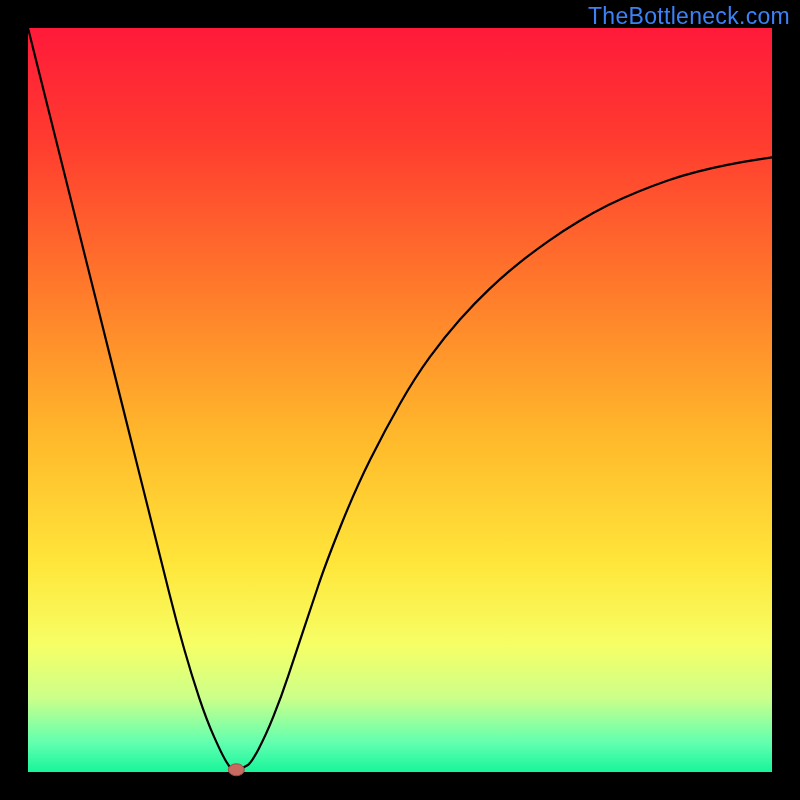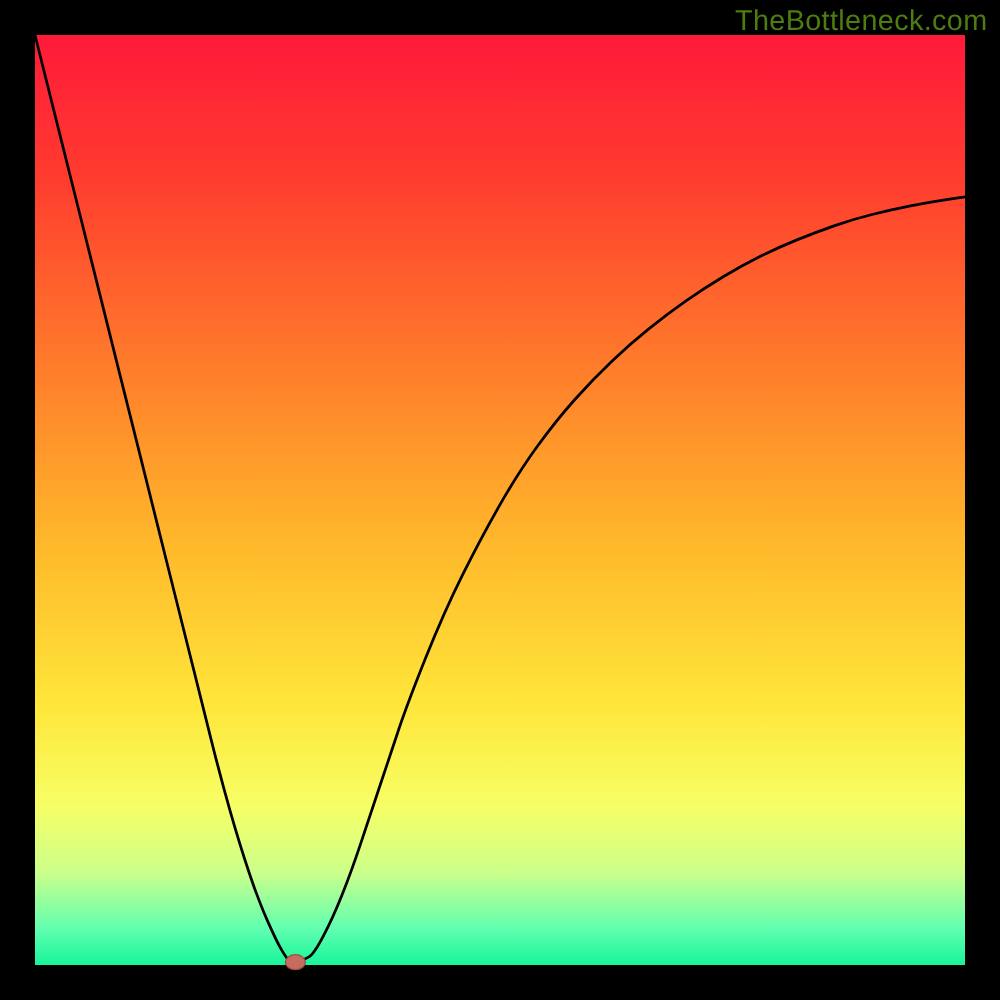--- a/index.html
+++ b/index.html
@@ -14,21 +14,21 @@
   .frame {
     position: relative;
     width: 800px;
     height: 800px;
     background: #000;
   }
   .watermark {
     position: absolute;
     top: 3px;
     right: 10px;
-    color: #4d7c0f;
+    color: #3b82f6;
     font-size: 23px;
     font-weight: 500;
     letter-spacing: 0.3px;
     z-index: 5;
   }
   svg {
     position: absolute;
     inset: 0;
   }
 </style>

